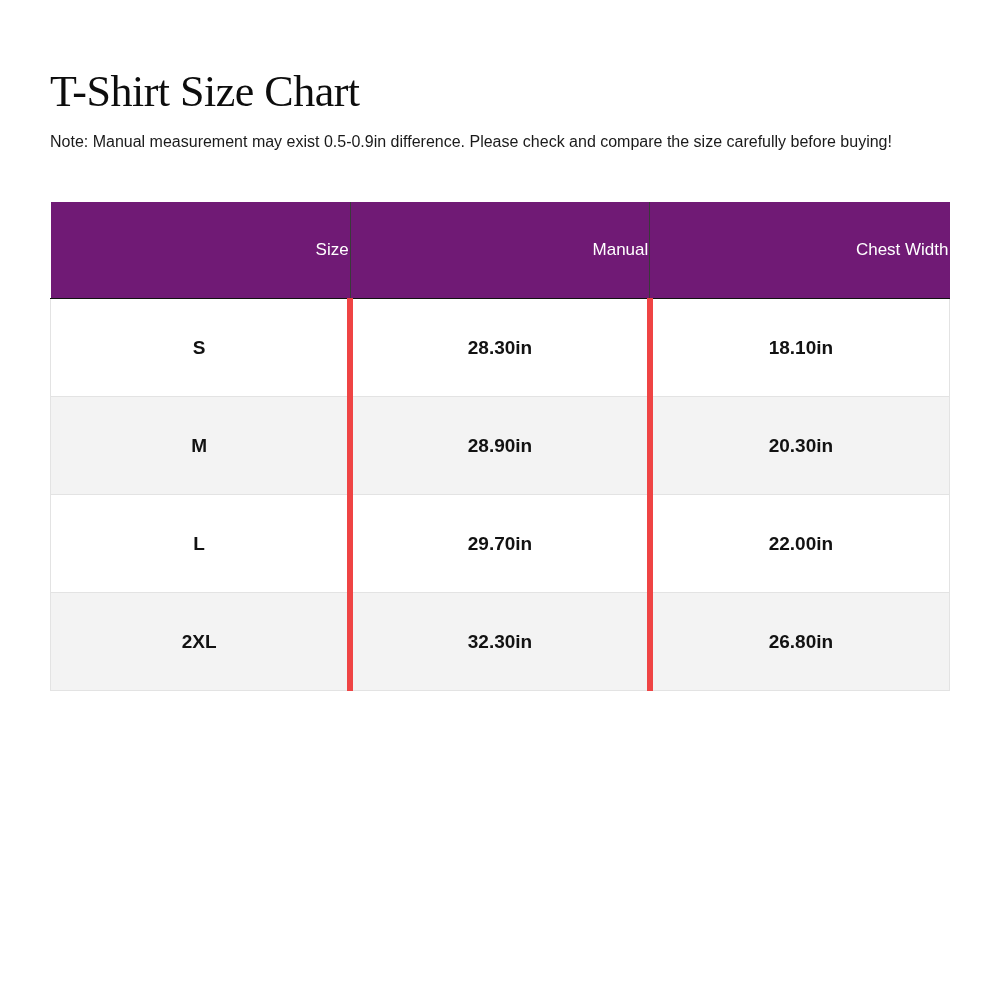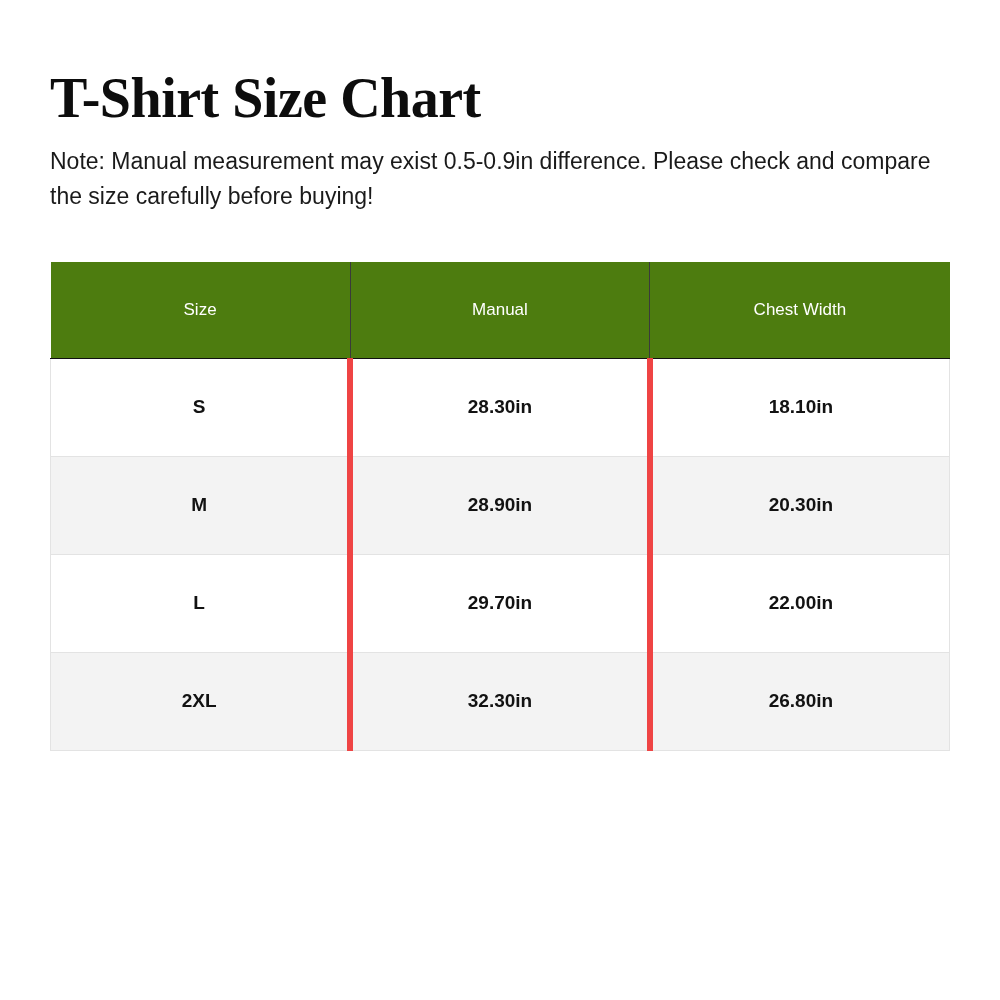--- a/index.html
+++ b/index.html
@@ -18,48 +18,48 @@
     position: relative;
     width: 1000px;
     height: 1000px;
     box-sizing: border-box;
     padding: 0 50px;
     background: #ffffff;
     overflow: hidden;
   }
   .title {
     font-family: "Liberation Serif", serif;
-    font-weight: bold;
-    font-size: 56px;
+    font-weight: normal;
+    font-size: 44px;
     line-height: 1.1;
     letter-spacing: -0.5px;
     margin: 0;
     padding-top: 68px;
     color: #0d0d0d;
   }
   .note {
-    font-size: 23px;
+    font-size: 16px;
     line-height: 1.55;
     color: #1a1a1a;
     margin: 14px 0 0 0;
     max-width: 900px;
   }
   table.size-chart {
     width: 900px;
     border-collapse: collapse;
     margin-top: 47px;
     table-layout: fixed;
   }
   table.size-chart th {
-    background: #4d7c0f;
+    background: #701a75;
     color: #ffffff;
     font-size: 17px;
     font-weight: normal;
     height: 94px;
-    text-align: center;
+    text-align: right;
     border-right: 1px solid #3a3a3a;
     border-bottom: 1px solid #111111;
   }
   table.size-chart th:last-child {
     border-right: none;
   }
   table.size-chart td {
     height: 95px;
     text-align: center;
     font-size: 19px;

